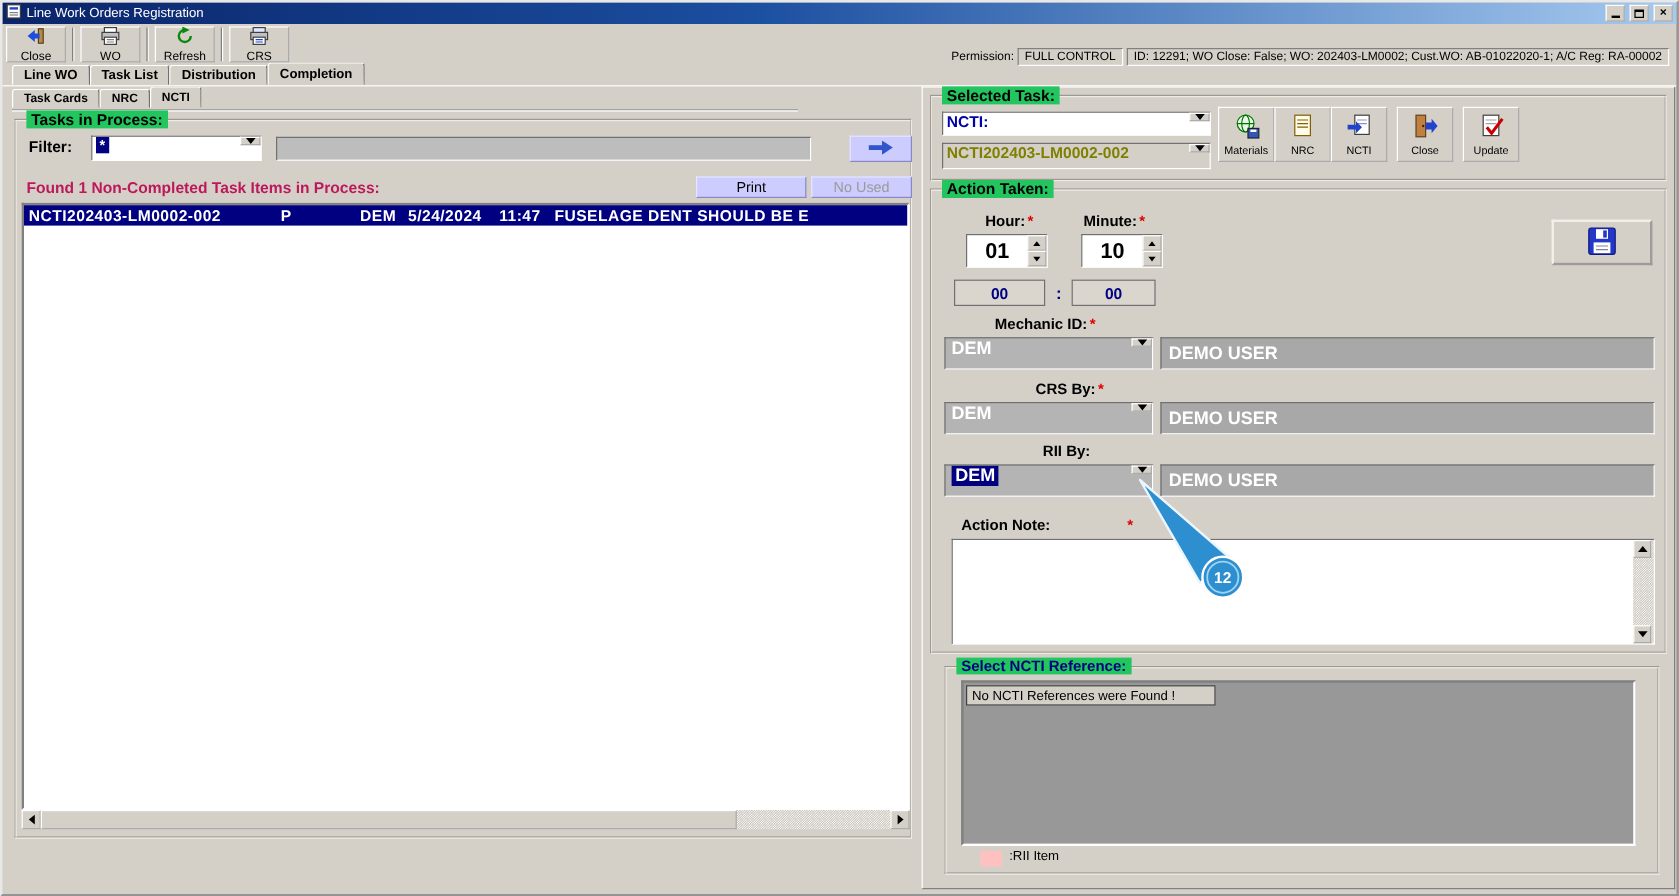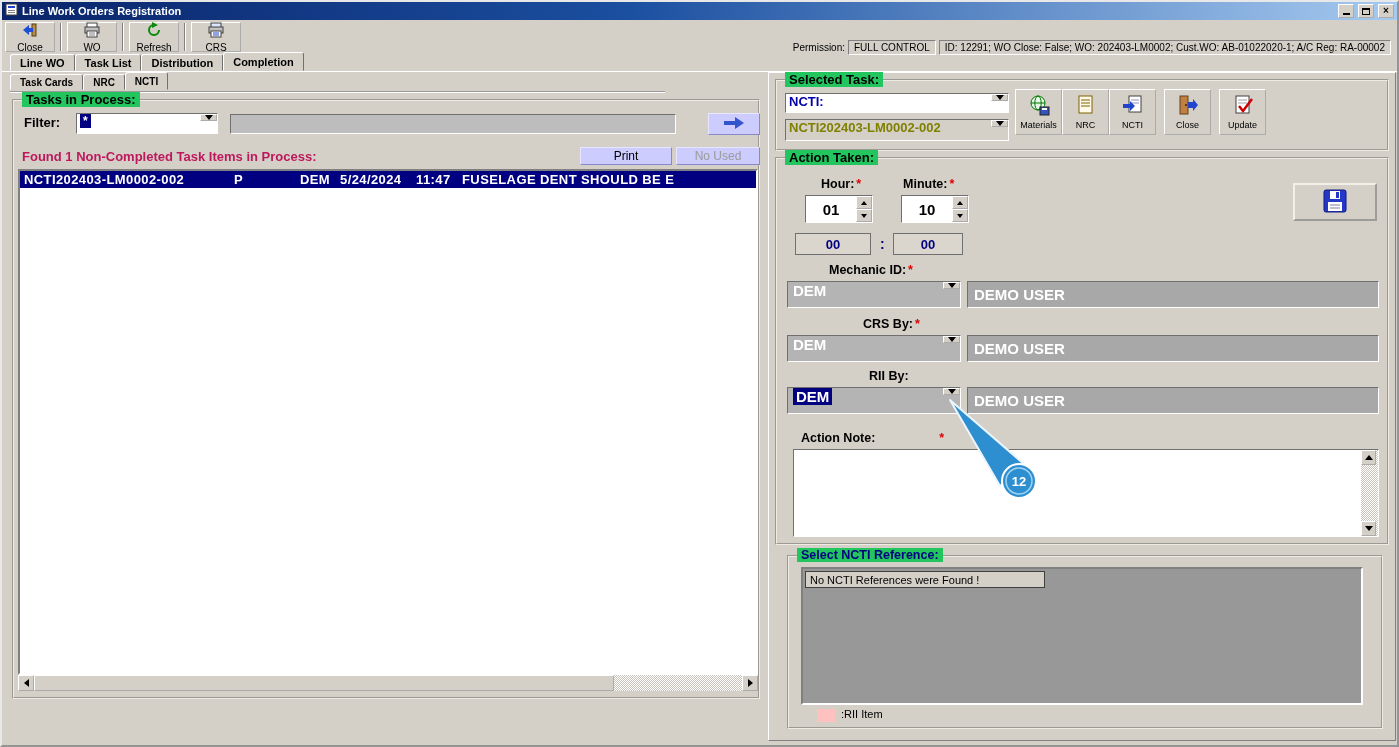--- a/index.html
+++ b/index.html
@@ -12,21 +12,21 @@
   .sunken1 { border:1px solid; border-color:#707070 #ffffff #ffffff #707070; }
   .btn3d   { background:#d4d0c8; border:2px outset #f2efe9; cursor:default; }
   .gbox    { position:absolute; border:2px groove #f0ece4; }
   .legend  { position:absolute; top:-9px; left:8px; background:#22c55e; padding:0 4px;
              font-weight:bold; font-size:13px; white-space:nowrap; }
 
   
   .titlebar { position:absolute; top:0; left:0; right:0; height:18px;
               background:linear-gradient(90deg,#0a246a 0%, #1b4fa0 45%, #a6caf0 100%);
               display:flex; align-items:center; gap:4px; padding:0 3px; }
-  .titlebar .title { flex:1; color:#fff; font-weight:bold; font-size:11px; white-space:nowrap; }
+  .titlebar .title { flex:1; color:#fff; font-weight:normal; font-size:11px; white-space:nowrap; }
   .win-btn { width:16px; height:14px; background:#d4d0c8; border:1px outset #fff;
              display:flex; align-items:center; justify-content:center; }
   .min-bar { width:7px; height:2px; background:#000; margin-top:6px; }
   .max-box { width:8px; height:7px; border:1px solid #000; border-top-width:2px; }
   .x-glyph { font-size:10px; font-weight:bold; line-height:1; }
 
   
   .toolbar { position:absolute; top:20px; left:3px; display:flex; align-items:flex-start; gap:3px; }
   .tool-btn { width:50px; height:30px; display:flex; flex-direction:column; align-items:center;
               justify-content:center; gap:1px; background:#d4d0c8; border:1px outset #fff; }
@@ -112,21 +112,21 @@
   .task-btn { width:47px; height:46px; display:flex; flex-direction:column; align-items:center;
               justify-content:center; gap:1px; background:#d4d0c8; border:1px outset #fff; }
   .task-btn .lbl { font-size:9px; }
   .gap8 { width:8px; flex:none; }
 
   .action-box { left:6px; top:84px; width:614px; height:388px; }
   .req { color:#e00000; font-weight:bold; margin-left:2px; }
   .fld-label { position:absolute; font-weight:bold; font-size:12.5px; white-space:nowrap; }
   .spinner { position:absolute; width:68px; height:28px; display:flex; background:#fff; }
   .spinner .val { flex:1; display:flex; align-items:center; justify-content:center;
-                  font-weight:bold; font-size:15px; }
+                  font-weight:bold; font-size:18px; }
   .spin-col { width:16px; display:flex; flex-direction:column; }
   .spin-btn { flex:1; background:#d4d0c8; border:1px outset #fff; display:flex;
               align-items:center; justify-content:center; }
   .spin-btn .tri-up { border-bottom-width:4px; border-left-width:3px; border-right-width:3px; }
   .spin-btn .tri-down { border-top-width:4px; border-left-width:3px; border-right-width:3px; }
   .elapsed { position:absolute; height:22px; background:#dad6ce; border:1px solid #707070;
              color:#000080; font-weight:bold; font-size:13px; display:flex; align-items:center;
              justify-content:center; }
   .colon { position:absolute; font-weight:bold; color:#000080; font-size:14px; }
   .save-btn { position:absolute; left:516px; top:24px; width:84px; height:38px;
@@ -141,21 +141,21 @@
              background-color:#c8c4bc;
              background-image:linear-gradient(45deg,#fff 25%,transparent 25%,transparent 75%,#fff 75%),
                               linear-gradient(45deg,#fff 25%,transparent 25%,transparent 75%,#fff 75%);
              background-size:2px 2px; background-position:0 0,1px 1px; }
   .vscroll .sb-btn { width:15px; height:15px; }
   .vscroll .sb-fill { flex:1; }
 
   .nctiref-box { left:18px; top:482px; width:596px; height:174px; }
   .nctiref-box > .legend { color:#000080; font-size:12.5px; }
   .ref-list { position:absolute; left:12px; top:10px; width:562px; height:138px; background:#989898; }
-  .ref-empty { position:absolute; left:2px; top:2px; width:240px; height:17px; background:#d4d0c8;
+  .ref-empty { position:absolute; left:2px; top:2px; width:208px; height:17px; background:#d4d0c8;
                border:1px solid #404040; font-size:11px; display:flex; align-items:center;
                padding-left:4px; white-space:nowrap; overflow:hidden; }
   .rii-swatch { position:absolute; left:28px; top:152px; width:18px; height:13px; background:#ffc0c0; }
   .rii-label { position:absolute; left:52px; top:151px; font-size:11px; }
 
   
   .annotation { position:absolute; left:935px; top:386px; width:120px; height:120px;
                 pointer-events:none; z-index:50; }
 </style>
 </head>

